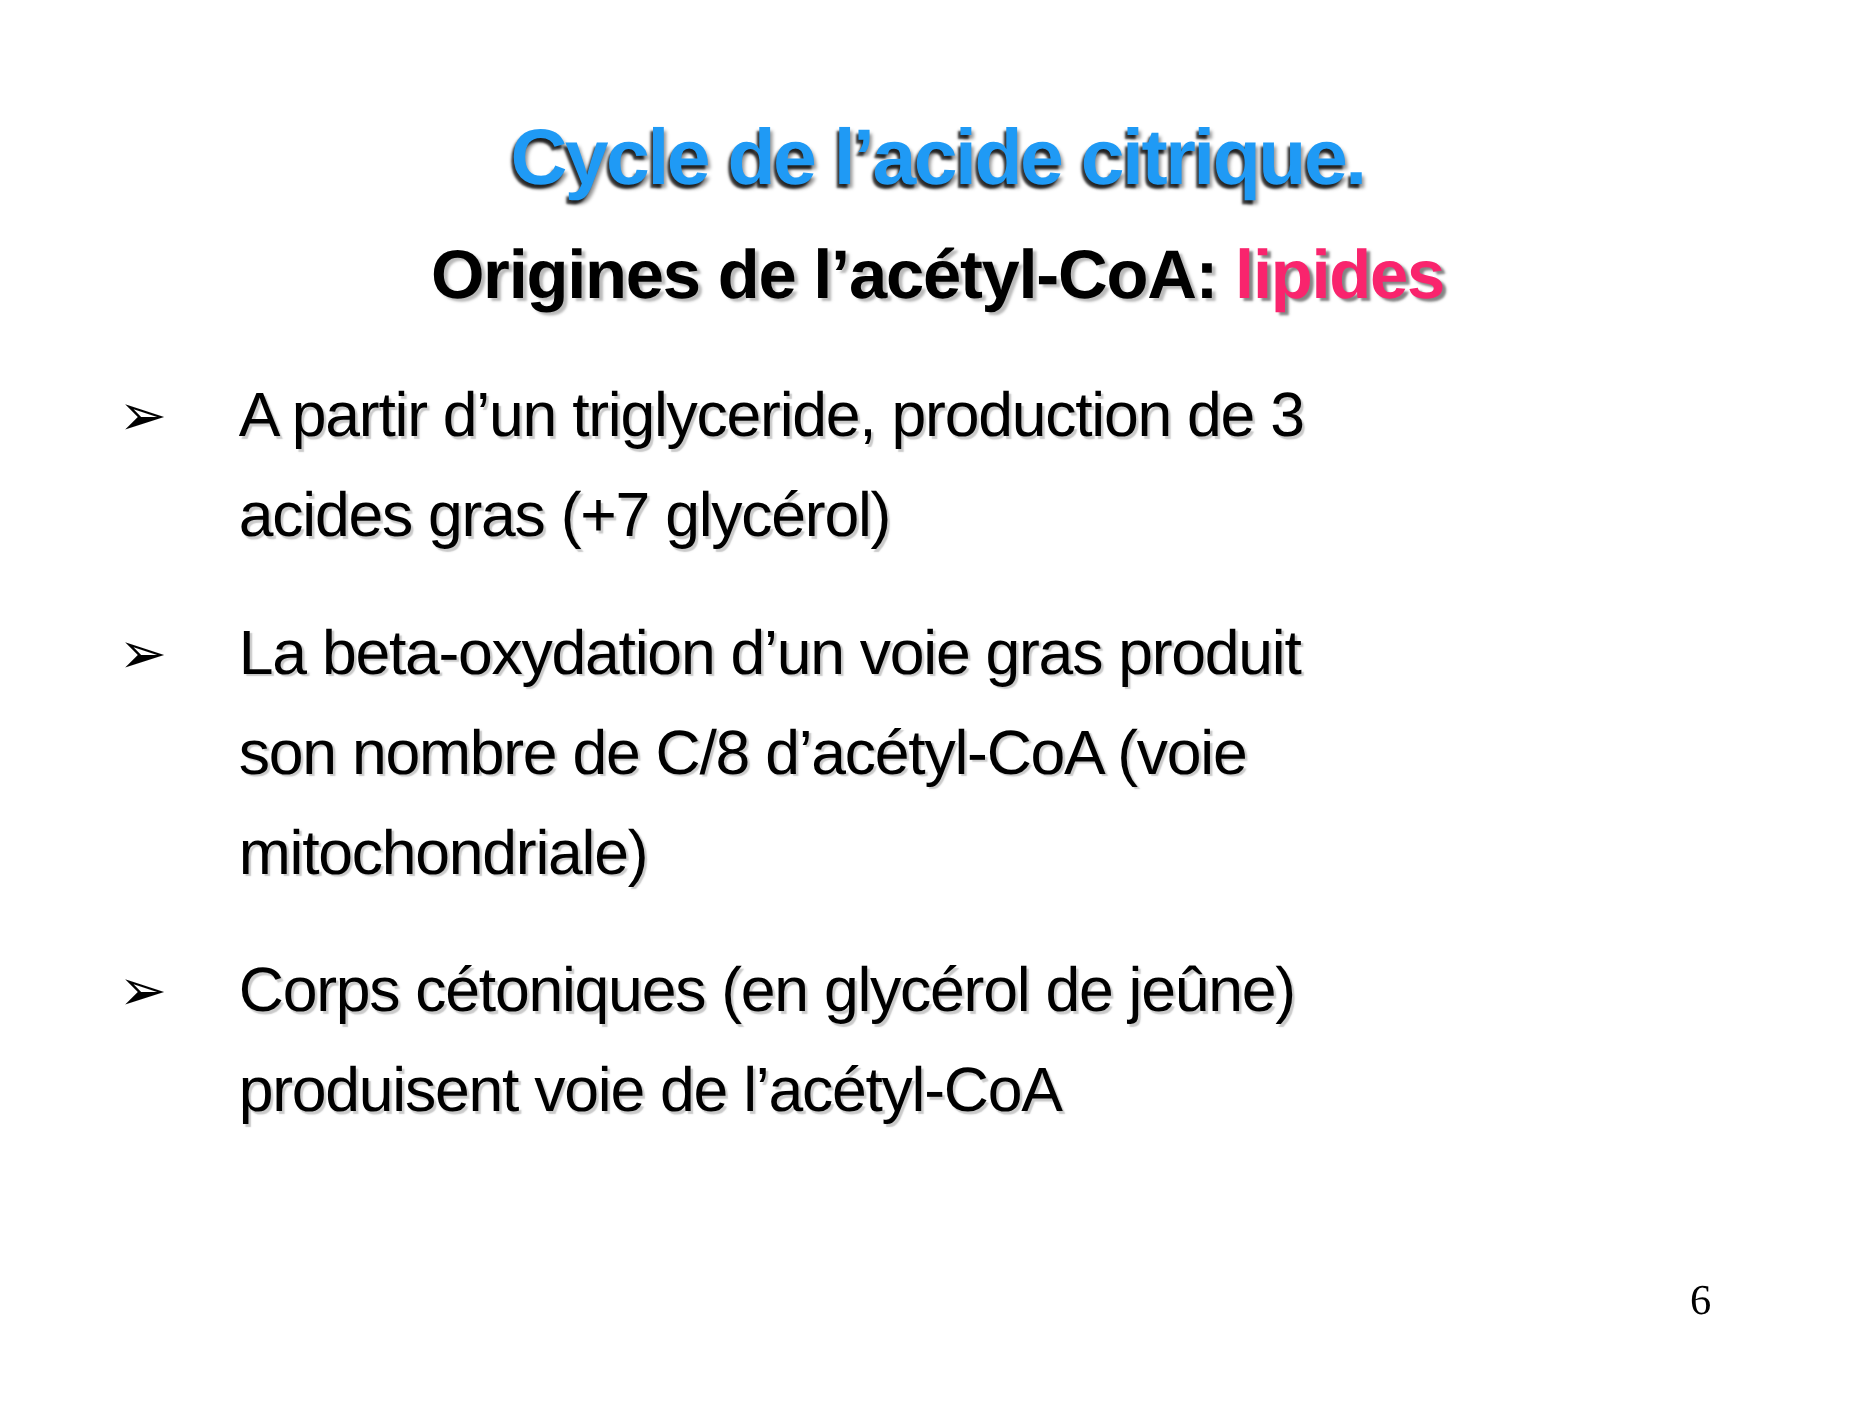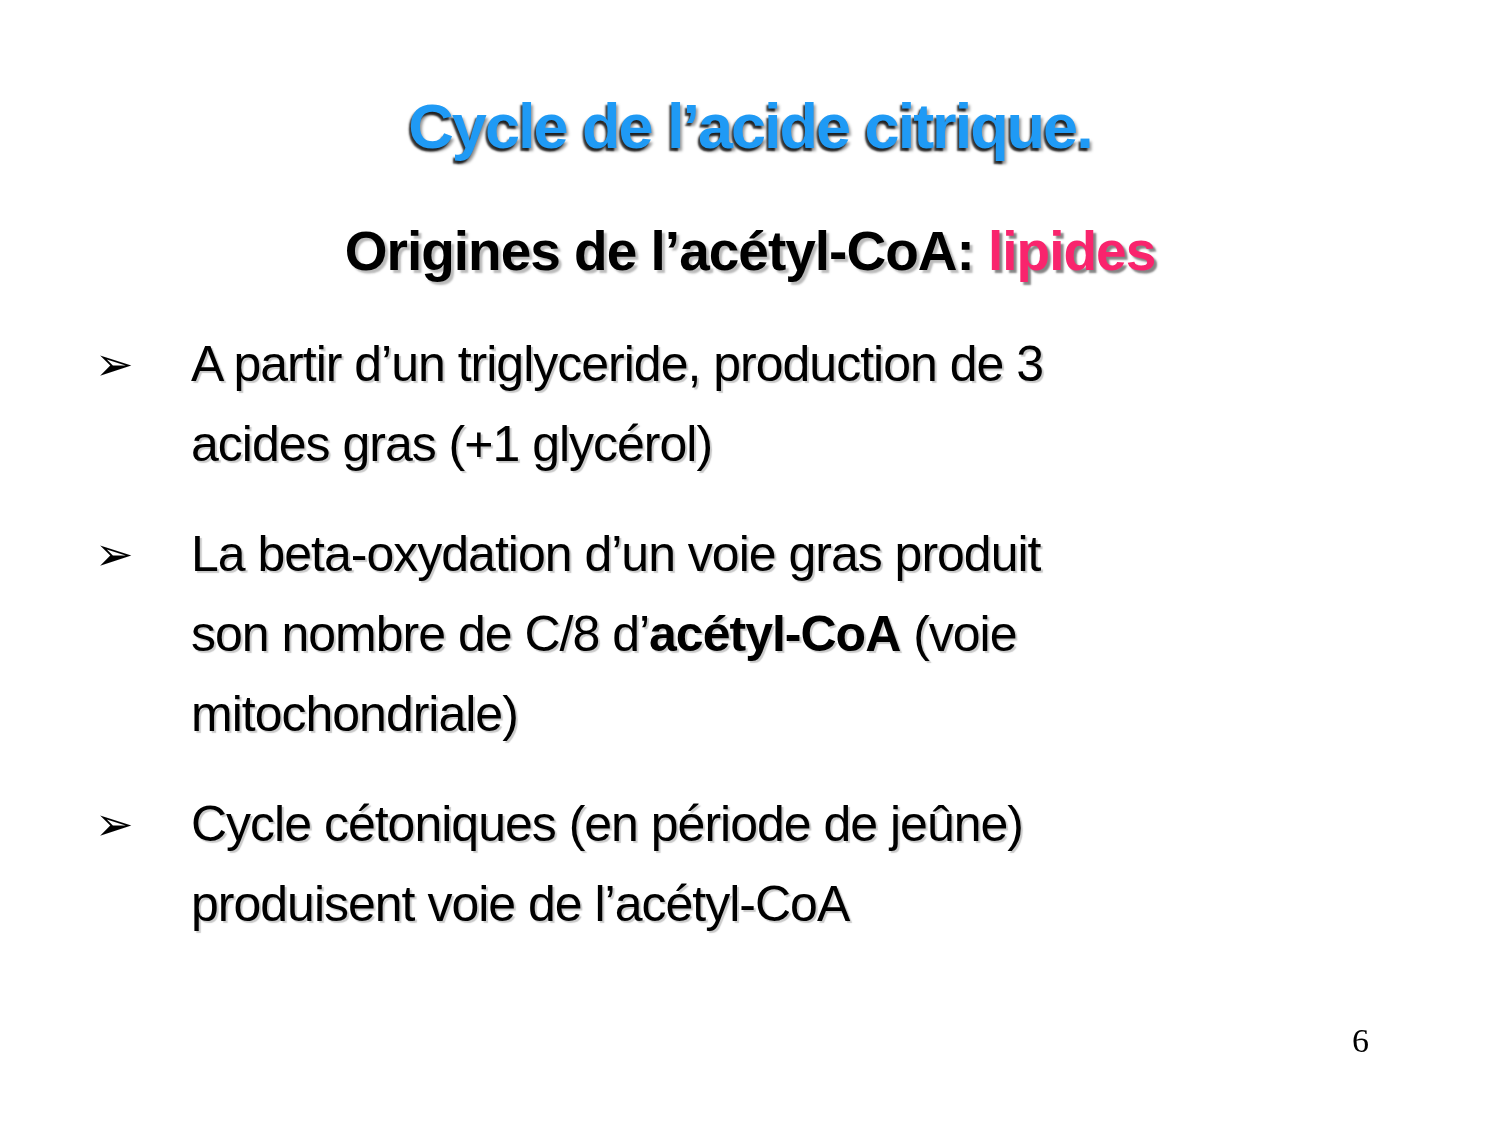--- a/index.html
+++ b/index.html
@@ -21,21 +21,21 @@
     padding-top: 92px;
     text-align: center;
     font-size: 63px;
     line-height: 68px;
     font-weight: bold;
     letter-spacing: -2px;
     color: var(--title_blue, #1F9AF5);
     text-shadow: -2px 3px 2px rgba(0,0,0,0.80), 2px 3px 3px rgba(0,0,0,0.40);
   }
   .subtitle {
-    margin: 60px 0 0 0;
+    margin: 28px 0 0 0;
     text-align: center;
     font-size: 55px;
     line-height: 62px;
     font-weight: bold;
     letter-spacing: -1px;
     color: var(--body_text, #000000);
     text-shadow: 3px 3px 2px rgba(130,130,130,0.55);
   }
   .subtitle .accent {
     color: var(--accent_pink, #F9246D);
@@ -61,21 +61,21 @@
     font-size: 46px;
     font-family: "DejaVu Sans", sans-serif;
     text-shadow: none;
   }
   .line {
     line-height: 80px;
     white-space: nowrap;
     margin-left: 28px;
   }
   .seg-bold {
-    font-weight: bold;
+    font-weight: normal;
   }
   .page-number {
     position: absolute;
     left: 1352px;
     top: 1024px;
     font-family: "Liberation Serif", "DejaVu Serif", serif;
     font-size: 34px;
     line-height: 1;
     color: var(--body_text, #000000);
   }
@@ -90,37 +90,37 @@
   <h2 class="subtitle">
     <span>Origines de l’acétyl-CoA: </span><span class="accent">lipides</span>
   </h2>
 
   <div class="bullets">
 
     <div class="bullet">
       <span class="marker">➢</span>
       <div class="lines">
         <div class="line"><span>A partir d’un triglyceride, production de 3</span></div>
-        <div class="line"><span>acides gras (+1 glycérol)</span></div>
+        <div class="line"><span>acides gras (+7 glycérol)</span></div>
       </div>
     </div>
 
     <div class="bullet">
       <span class="marker">➢</span>
       <div class="lines">
         <div class="line"><span>La beta-oxydation d’un voie gras produit</span></div>
         <div class="line"><span>son nombre de C/8 d’</span><span class="seg-bold">acétyl-CoA</span><span> (voie</span></div>
         <div class="line"><span>mitochondriale)</span></div>
       </div>
     </div>
 
     <div class="bullet">
       <span class="marker">➢</span>
       <div class="lines">
-        <div class="line"><span>Cycle cétoniques (en période de jeûne)</span></div>
+        <div class="line"><span>Corps cétoniques (en glycérol de jeûne)</span></div>
         <div class="line"><span>produisent voie de l’acétyl-CoA</span></div>
       </div>
     </div>
 
   </div>
 
   <div class="page-number">6</div>
 
 </div>
 

